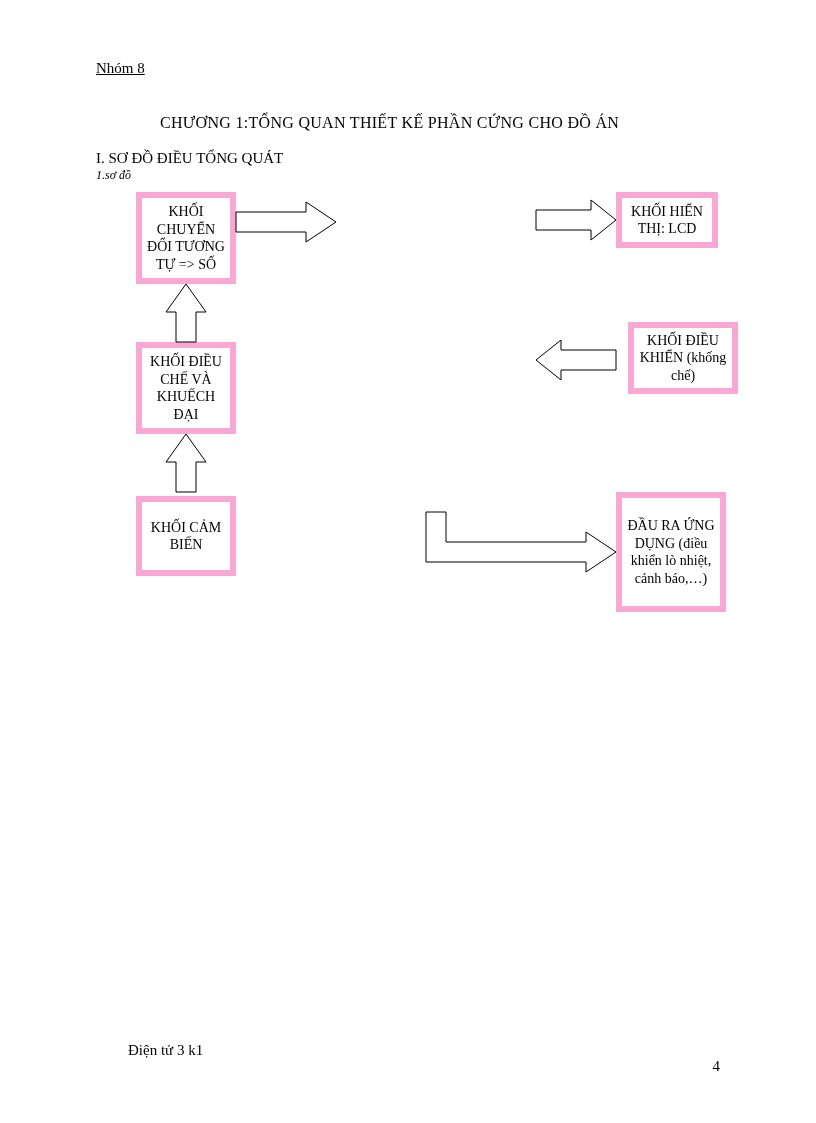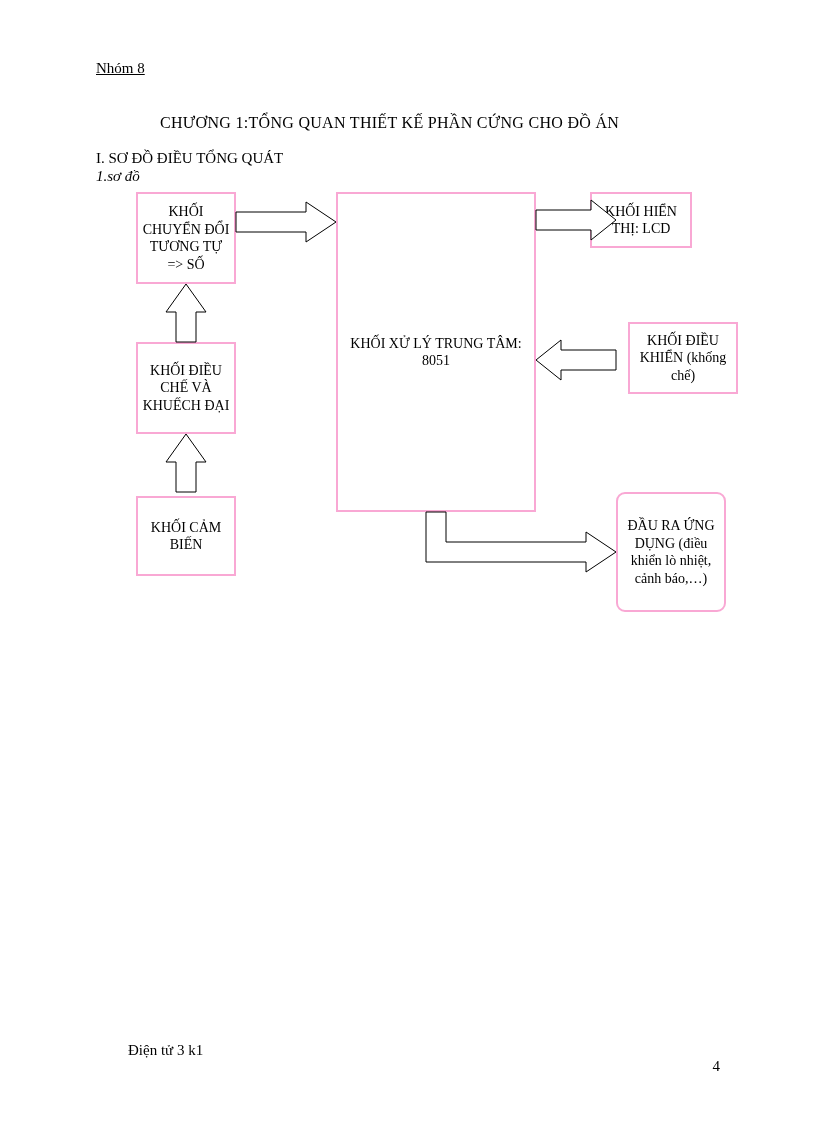--- a/index.html
+++ b/index.html
@@ -36,21 +36,21 @@
   .section-title {
     position: absolute;
     left: 96px;
     top: 150px;
     font-size: 15px;
   }
   .subsection-title {
     position: absolute;
     left: 96px;
     top: 168px;
-    font-size: 15px;
+    font-size: 12px;
     font-style: italic;
   }
   .footer-left {
     position: absolute;
     left: 128px;
     bottom: 64px;
     font-size: 15px;
   }
   .footer-page {
     position: absolute;
@@ -62,21 +62,21 @@
   
   .diagram {
     position: absolute;
     left: 96px;
     top: 192px;
     width: 640px;
     height: 480px;
   }
   .box {
     position: absolute;
-    border: 2px solid #f9a8d4;
+    border: 6px solid #f9a8d4;
     background: #fff;
     text-align: center;
     display: flex;
     align-items: center;
     justify-content: center;
     padding: 4px;
     box-sizing: border-box;
     font-size: 14px;
     line-height: 1.25;
   }
@@ -100,27 +100,26 @@
   <div class="subsection-title">1.sơ đồ</div>
 
   <div class="diagram">
 
     <div class="box" style="left:40px;  top:0px;   width:100px; height:92px;">KHỐI CHUYỂN ĐỔI TƯƠNG TỰ =&gt; SỐ</div>
 
     <div class="box" style="left:40px;  top:150px; width:100px; height:92px;">KHỐI ĐIỀU CHẾ VÀ KHUẾCH ĐẠI</div>
 
     <div class="box" style="left:40px;  top:304px; width:100px; height:80px;">KHỐI CẢM BIẾN</div>
 
-    <div class="box" style="left:240px; top:0px;   width:200px; height:320px;">KHỐI XỬ LÝ TRUNG TÂM: 8051</div>
 
-    <div class="box" style="left:494px; top:0px;   width:102px; height:56px;">KHỐI HIỂN THỊ: LCD</div>
+    <div class="box" style="left:520px; top:0px;   width:102px; height:56px;">KHỐI HIỂN THỊ: LCD</div>
 
     <div class="box" style="left:532px; top:130px; width:110px; height:72px;">KHỐI ĐIỀU KHIỂN (khống chế)</div>
 
-    <div class="box" style="left:520px; top:300px; width:110px; height:120px;border-radius:9px;">ĐẦU RA ỨNG DỤNG (điều khiển lò nhiệt, cảnh báo,…)</div>
+    <div class="box" style="left:520px; top:300px; width:110px; height:120px;">ĐẦU RA ỨNG DỤNG (điều khiển lò nhiệt, cảnh báo,…)</div>
 
     <svg class="arrows" viewBox="0 0 640 480">
 
       <g>
         <polygon points="140,20 210,20 210,10 240,30 210,50 210,40 140,40" fill="#ffffff" stroke="#000000" stroke-width="1"></polygon>
       </g>
 
       <g>
         <polygon points="440,18 495,18 495,8 520,28 495,48 495,38 440,38" fill="#ffffff" stroke="#000000" stroke-width="1"></polygon>
       </g>

